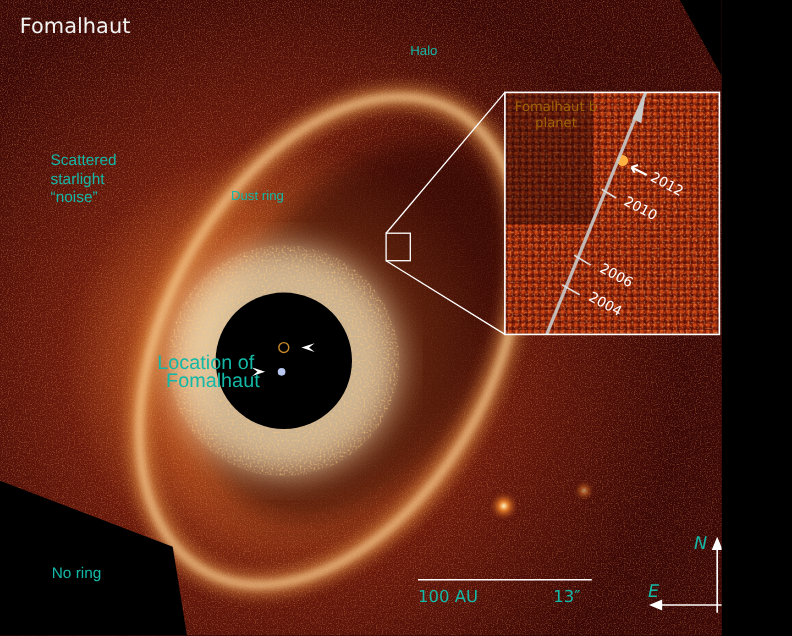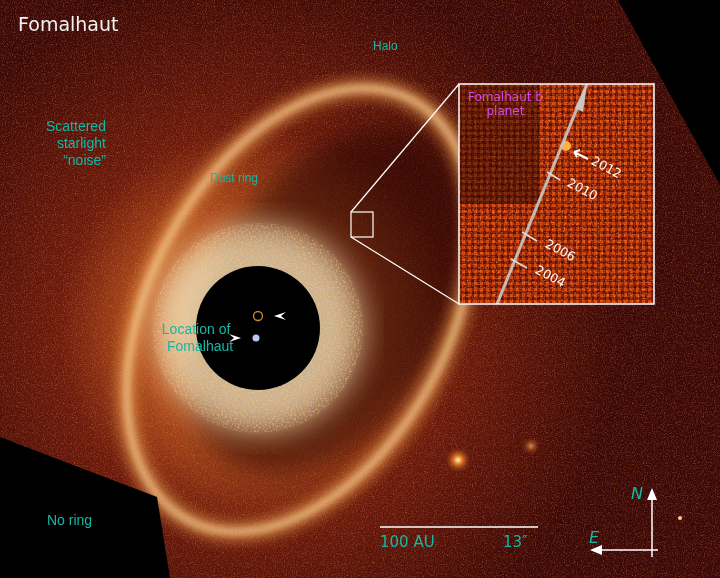--- a/index.html
+++ b/index.html
@@ -1,22 +1,22 @@
 <!DOCTYPE html>
 <html><head>
 <meta charset="utf-8">
 <style>
   html, body { margin:0; padding:0; background:#000; }
-  #stage { position:relative; width:720px; height:578px; overflow:hidden; background:#3a0806; font-family:"DejaVu Sans", sans-serif; }
+  #stage { position:relative; width:656px; height:578px; overflow:hidden; background:#3a0806; font-family:"DejaVu Sans", sans-serif; }
   #stage svg.bg { position:absolute; left:0; top:0; }
   .lbl { position:absolute; color:#14b8a6; font-family:"Liberation Sans", sans-serif; line-height:1.05; white-space:nowrap; }
   .title { font-family:"DejaVu Sans", sans-serif; font-size:19px; line-height:22px; color:#f2f2f2; left:18px; top:13px; }
   .title .it { font-style:italic; }
-  .center { text-align:right; }
-  .inset-txt { position:absolute; color:#d946ef; font-family:"DejaVu Sans", sans-serif; font-size:12px; white-space:nowrap; }
+  .center { text-align:left;margin-top:19px; }
+  .inset-txt { position:absolute; color:#a16207; font-family:"DejaVu Sans", sans-serif; font-size:12px; white-space:nowrap; }
   .year { position:absolute; color:#fff; font-family:"DejaVu Sans", sans-serif; font-size:12.5px; transform:rotate(28deg); transform-origin:left top; }
 </style>
 </head>
 <body>
 
 <div id="stage">
   <svg class="bg" width="720" height="578" viewBox="0 0 720 578">
     <defs>
       <filter id="noise" x="0" y="0" width="100%" height="100%">
         <feTurbulence type="fractalNoise" baseFrequency="0.9" numOctaves="2" seed="4" result="n"></feTurbulence>
@@ -118,21 +118,21 @@
 
   <div class="lbl center" style="left:46px;top:118px;font-size:14px;line-height:17px;">
     <div>Scattered</div>
     <div>starlight</div>
     <div>“noise”</div>
   </div>
 
   <div class="lbl" style="left:210px;top:172px;font-size:12px;">Dust ring</div>
 
 
-  <div class="lbl" style="left:143px;top:321px;font-size:14px;line-height:17px;text-align:center;margin-left:16px;">
+  <div class="lbl" style="left:143px;top:321px;font-size:18px;line-height:17px;text-align:left;">
     <div>Location of</div>
     <div style="padding-left:8px;">Fomalhaut</div>
   </div>
 
   <div class="lbl" style="left:47px;top:513px;font-size:14px;">No ring</div>
 
   <div class="inset-txt" style="left:468px;top:90px;text-align:center;line-height:14px;">
     <div>Fomalhaut b</div>
     <div>planet</div>
   </div>

